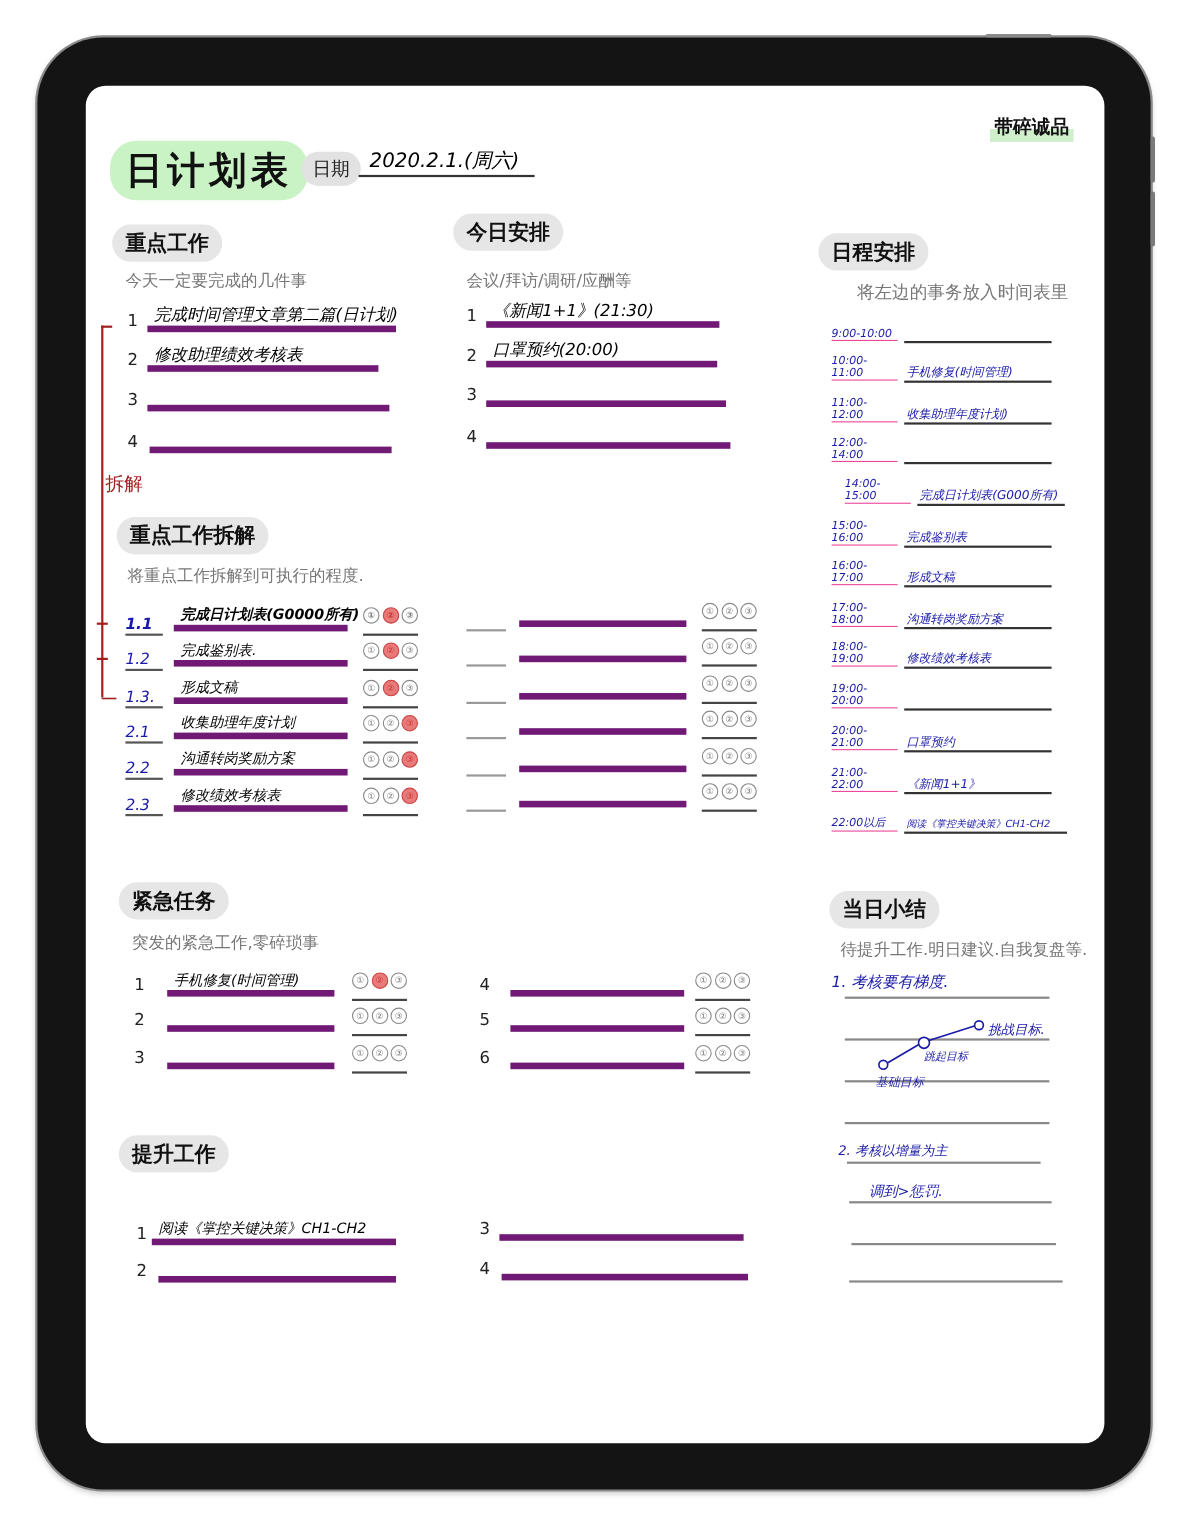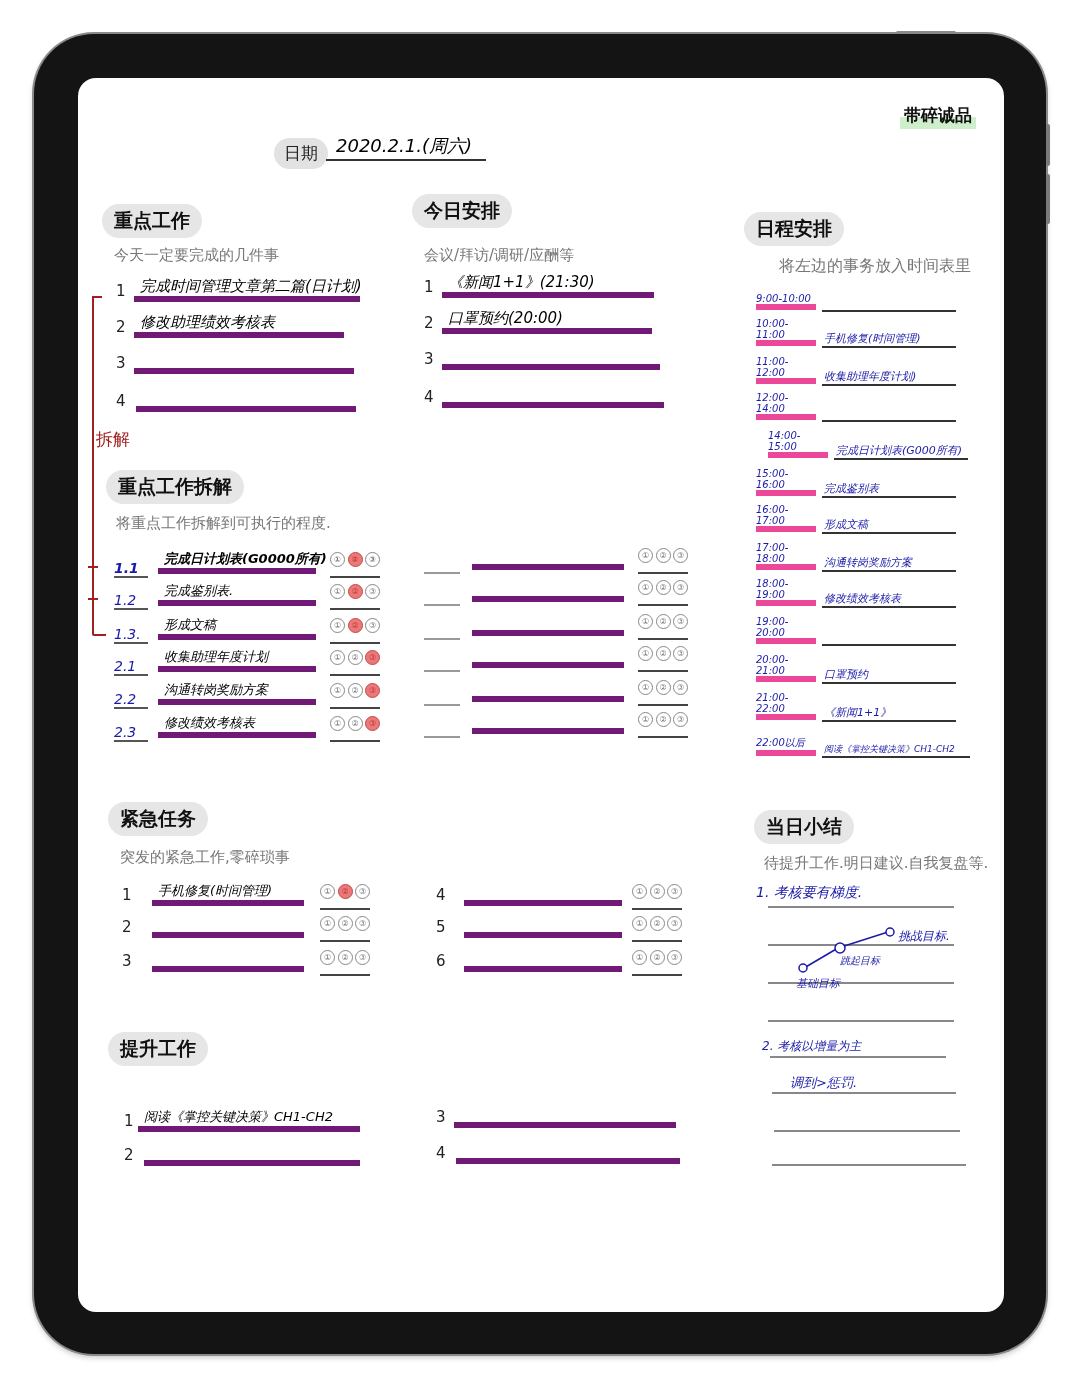--- a/index.html
+++ b/index.html
@@ -27,21 +27,21 @@
   .row-num { position:absolute; left:0; bottom:6px; font-size:15px; color:#222; }
   .row-line { position:absolute; bottom:4px; border-bottom:6px solid #701a75; font-size:15px; padding-left:6px; white-space:nowrap; overflow:visible; }
 
   .num-line { position:absolute; bottom:0; border-bottom:2px solid #555; font-size:14px; color:#1a1aa8; font-style:italic; }
 
   .prio { position:absolute; bottom:0; width:50px; border-bottom:2px solid #444; height:24px; display:flex; justify-content:space-between; align-items:flex-start; }
   .p { width:13px; height:13px; border:1px solid #888; border-radius:50%; font-size:8px; line-height:13px; text-align:center; color:#777; }
   .p.on { background:#e87a7a; border-color:#c44; color:#c33; }
 
   .sched-row { position:absolute; left:0; height:24px; width:200px; }
-  .sched-time { position:absolute; left:0; bottom:2px; font-size:10px; color:#1a1aa8; font-style:italic; border-bottom:6px solid #ec4899; width:60px; }
+  .sched-time { position:absolute; left:0; bottom:2px; font-size:10px; color:#1a1aa8; font-style:italic; border-bottom:1px solid #ec4899; width:60px; }
   .sched-line { position:absolute; left:66px; right:0; bottom:0; border-bottom:2px solid #333; font-size:11px; color:#1a1aa8; font-style:italic; padding-left:2px; white-space:nowrap; }
 
   .summary-line { position:absolute; border-bottom:2px solid #888; }
   .sum-text { position:absolute; font-size:14px; color:#1a1aa8; font-style:italic; }
 
   .bracket { position:absolute; border-left:2px solid #a02020; }
 </style>
 </head>
 <body>
 
@@ -53,20 +53,21 @@
     <div class="cam" style="left:0;width:10px;height:10px;top:5px;"></div>
     <div class="cam" style="left:26px;width:14px;height:14px;top:3px;"></div>
     <div class="cam" style="left:60px;width:5px;height:5px;top:8px;background:#1a3550;"></div>
     <div class="cam" style="left:94px;width:3px;height:3px;top:9px;background:#222;"></div>
     <div class="cam" style="left:122px;width:14px;height:14px;top:3px;"></div>
   </div>
 </div>
 
 <div class="screen">
 
+  <div class="title-pill">日计划表</div>
   <div class="date-pill">日期</div>
   <div class="date-val ink-blue">2020.2.1.(周六)</div>
   <div class="brand">带碎诚品</div>
 
   <div class="sec-pill" style="left:24px;top:126px;">重点工作</div>
   <div class="sec-sub" style="left:36px;top:168px;">今天一定要完成的几件事</div>
   <div class="line-row" style="left:38px;top:202px;width:260px;">
     <span class="row-num">1</span>
     <span class="row-line ink-blue" style="left:18px;width:220px;">完成时间管理文章第二篇(日计划)</span>
   </div>

